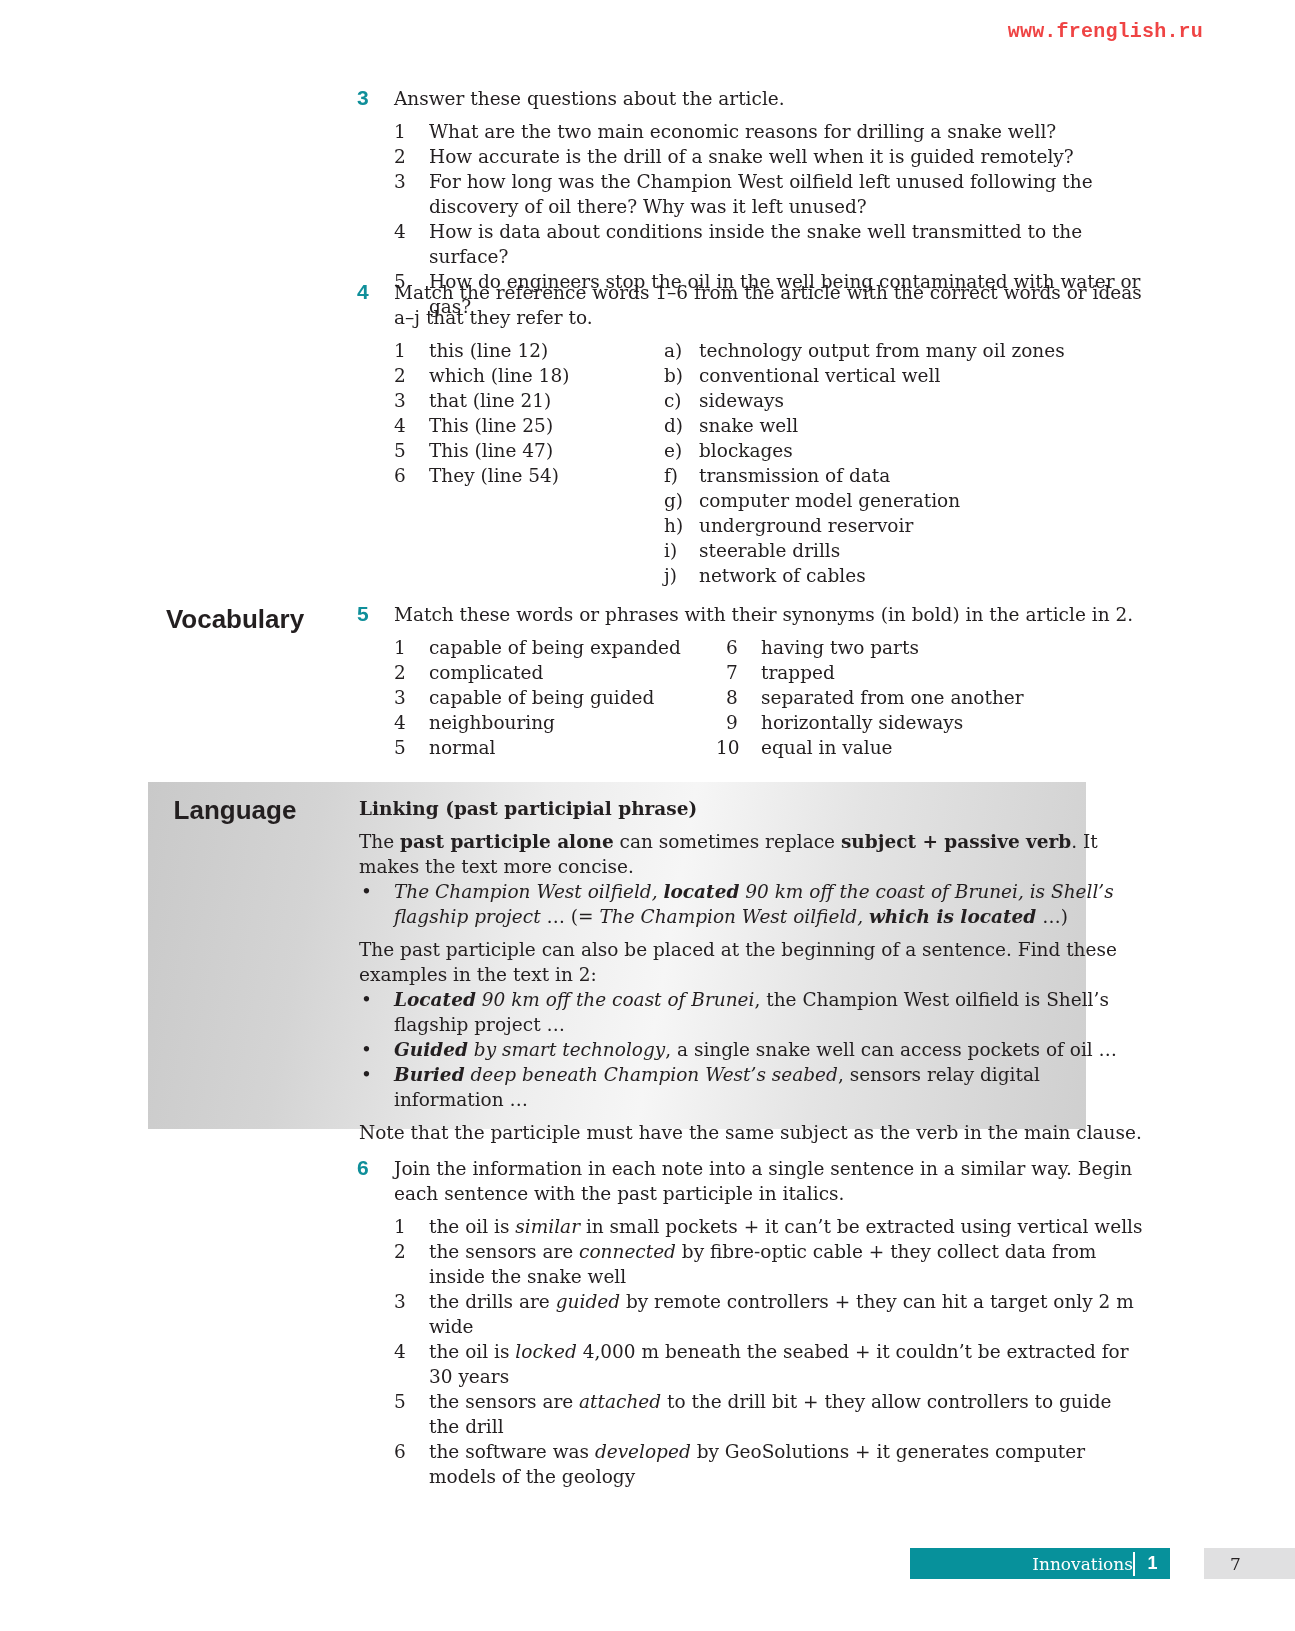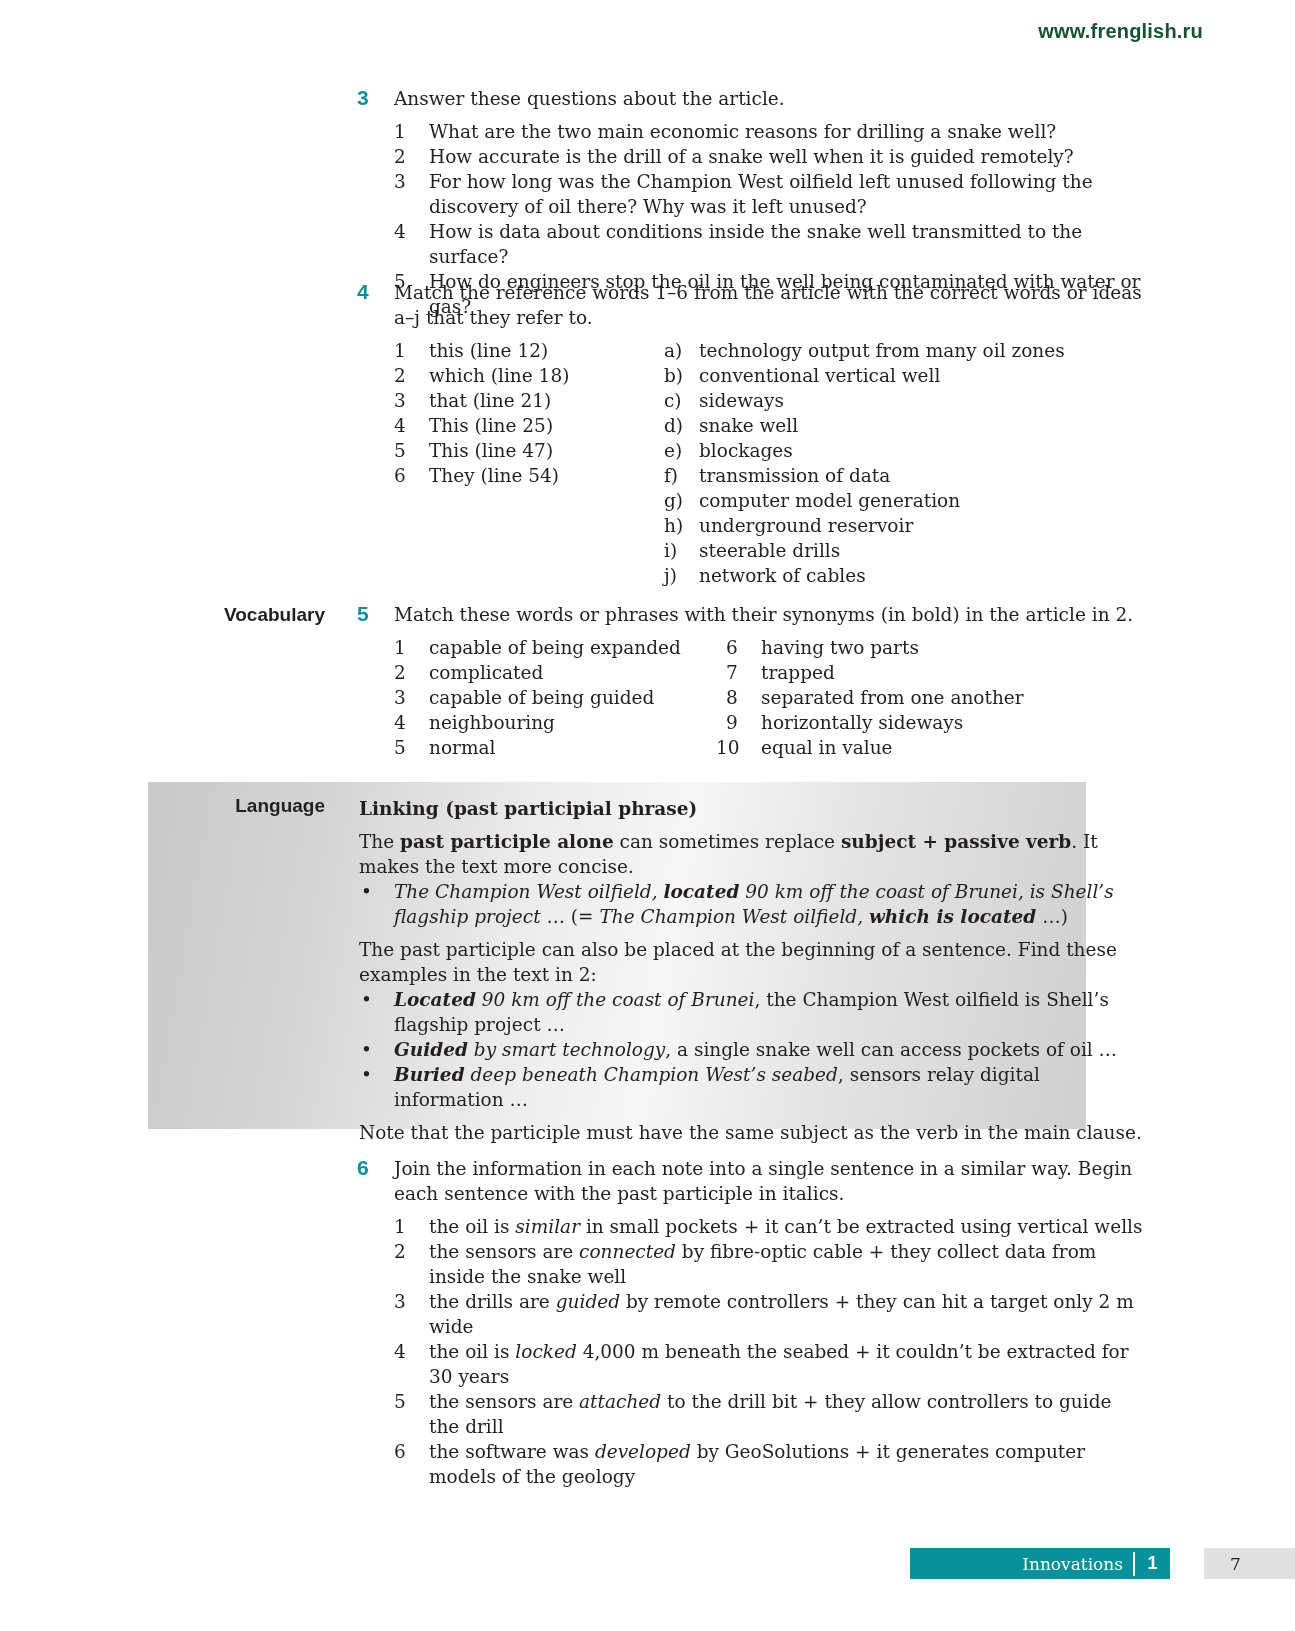--- a/index.html
+++ b/index.html
@@ -10,24 +10,24 @@
       background: #ffffff;
       color: #231f20;
       font-family: "DejaVu Serif", "Liberation Serif", serif;
       font-size: 18.5px;
       overflow: hidden;
     }
     .site-url {
       position: absolute;
       top: 20px;
       right: 92px;
-      font-family: Liberation Sans, sans-serif;
+      font-family: Liberation Mono, monospace;
       font-weight: bold;
       font-size: 20px;
-      color: #14532d;
+      color: #ef4444;
       letter-spacing: 0.2px;
     }
     .ex {
       position: absolute;
       left: 357px;
       width: 790px;
     }
     .ex-num {
       position: absolute;
       left: 0;
@@ -62,23 +62,23 @@
     }
     .two-col .col { padding: 0; margin: 0; list-style: none; }
     .two-col .col li { position: relative; padding-left: 35px; line-height: 25px; }
     .two-col .col li .n { position: absolute; left: 0; top: 0; }
     .col-a { width: 270px; }
     .col-b li { padding-left: 35px; }
     .side-label {
       position: absolute;
       font-family: "Liberation Sans", "DejaVu Sans", sans-serif;
       font-weight: bold;
-      font-size: 19px;
+      font-size: 26px;
       color: #231f20;
-      text-align: right;
+      text-align: center;
       width: 180px;
     }
     .lang-box {
       position: absolute;
       left: 148px;
       top: 782px;
       width: 938px;
       height: 347px;
       background: linear-gradient(100deg, #c9c9c9 0%, #d4d4d4 18%, #ececec 40%, #f6f6f6 55%, #e4e4e4 72%, #cfcfcf 100%);
     }
@@ -103,21 +103,20 @@
       height: 31px;
       background: #07919b;
       color: #ffffff;
       display: flex;
       align-items: center;
       justify-content: flex-end;
     }
     .footer-bar .chapter-title {
       font-family: "DejaVu Serif", "Liberation Serif", serif;
       font-size: 17px;
-      padding-right: 10px;
     }
     .footer-bar .sep {
       width: 2px;
       height: 24px;
       background: #ffffff;
     }
     .footer-bar .chapter-num {
       font-family: "Liberation Sans", "DejaVu Sans", sans-serif;
       font-weight: bold;
       font-size: 18px;

